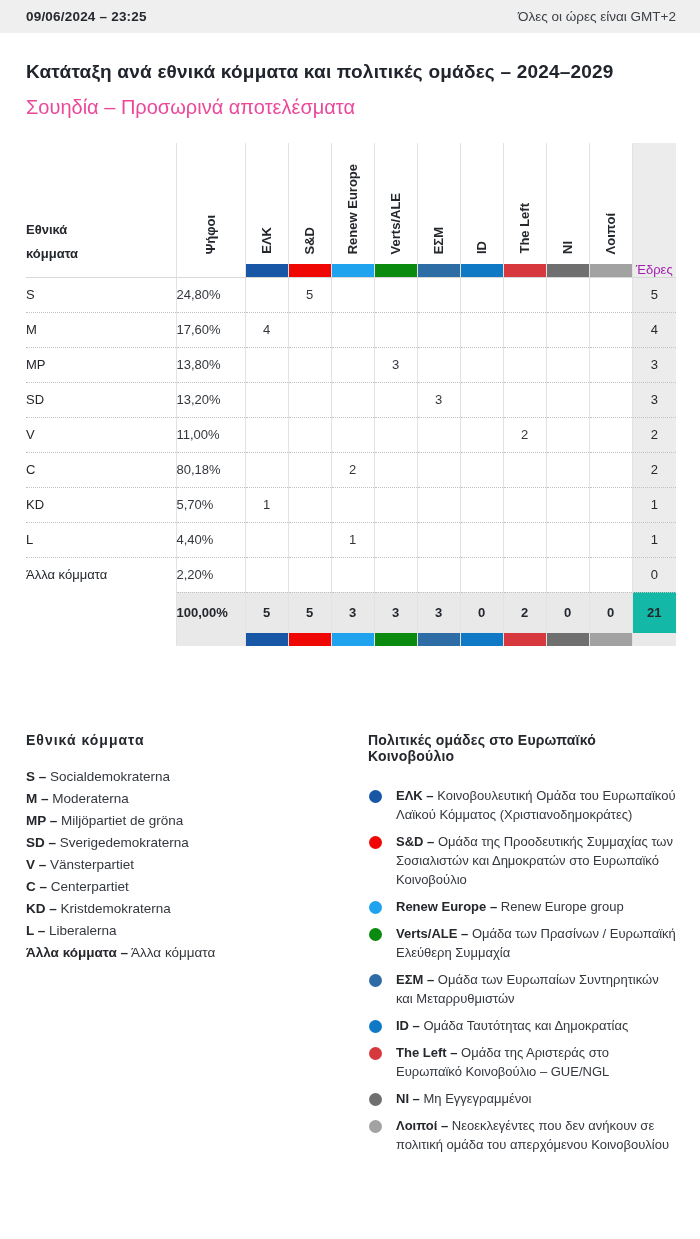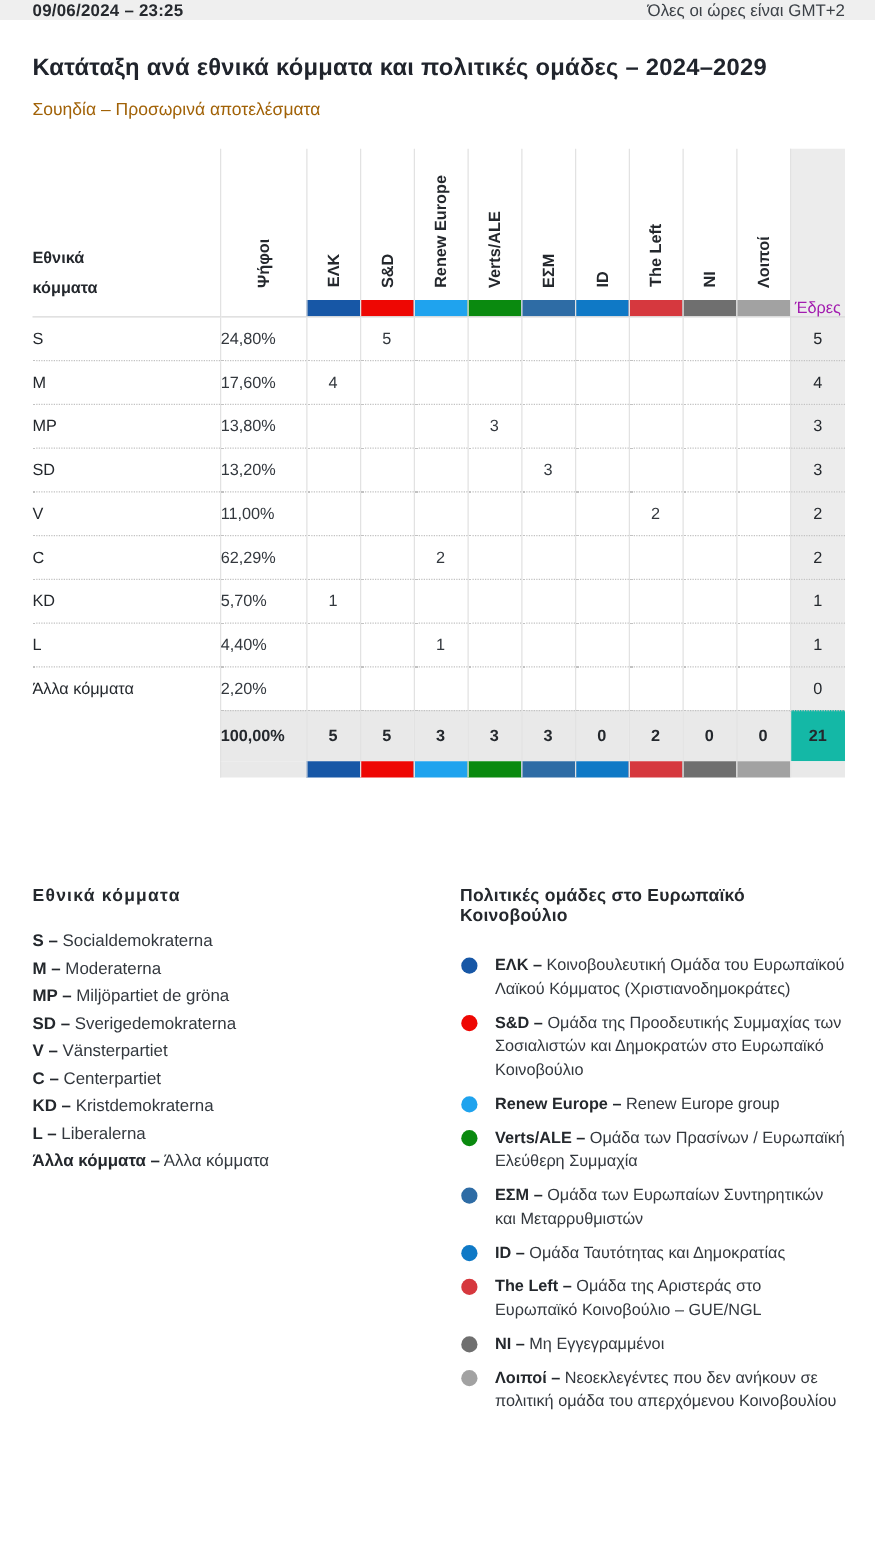--- a/index.html
+++ b/index.html
@@ -4,31 +4,31 @@
 <style>
   * { box-sizing: border-box; }
   html,body { margin:0; padding:0; }
   body {
     width:700px; background:#ffffff;
     font-family:"Liberation Sans", sans-serif;
     color:#2e3338; -webkit-font-smoothing:antialiased;
   }
   
   .topbar {
-    background:#efefef; height:16px;
+    background:#efefef; height:33px;
     display:flex; justify-content:space-between; align-items:center;
     padding:0 24px 0 26px; font-size:13.5px;
   }
   .topbar .dt { font-weight:bold; color:#26292e; letter-spacing:.2px; }
   .topbar .tz { color:#3c4147; }
 
   .main { padding:0 24px 0 26px; }
 
   h1.title { font-size:19px; font-weight:bold; color:#20242c; margin:28px 0 0; letter-spacing:.2px; }
-  .subtitle { font-size:14px; font-weight:400; color:#a16207; margin:13px 0 0; }
+  .subtitle { font-size:20px; font-weight:400; color:#ec4899; margin:13px 0 0; }
 
   
   table.res { border-collapse:collapse; table-layout:fixed; width:650px; margin-top:24px; }
   table.res th, table.res td { padding:0; font-size:13px; font-weight:400; }
 
   th.corner { vertical-align:bottom; text-align:left; border-bottom:1px solid #d8d8d8; }
   th.corner .cl { font-weight:bold; color:#24282d; width:80px; line-height:1.85; padding-bottom:10px; }
 
   th.hcol { vertical-align:bottom; border-left:1px solid #e2e2e2; height:121px; }
   th.hcol .vlabel {
@@ -214,21 +214,21 @@
           <td class="g"></td>
           <td class="g"></td>
           <td class="g"></td>
           <td class="g">2</td>
           <td class="g"></td>
           <td class="g"></td>
         <td class="seats">2</td>
       </tr>
       <tr class="datarow">
         <td class="party">C</td>
-        <td class="votes">62,29%</td>
+        <td class="votes">80,18%</td>
         <td class="g"></td>
           <td class="g"></td>
           <td class="g">2</td>
           <td class="g"></td>
           <td class="g"></td>
           <td class="g"></td>
           <td class="g"></td>
           <td class="g"></td>
           <td class="g"></td>
         <td class="seats">2</td>

